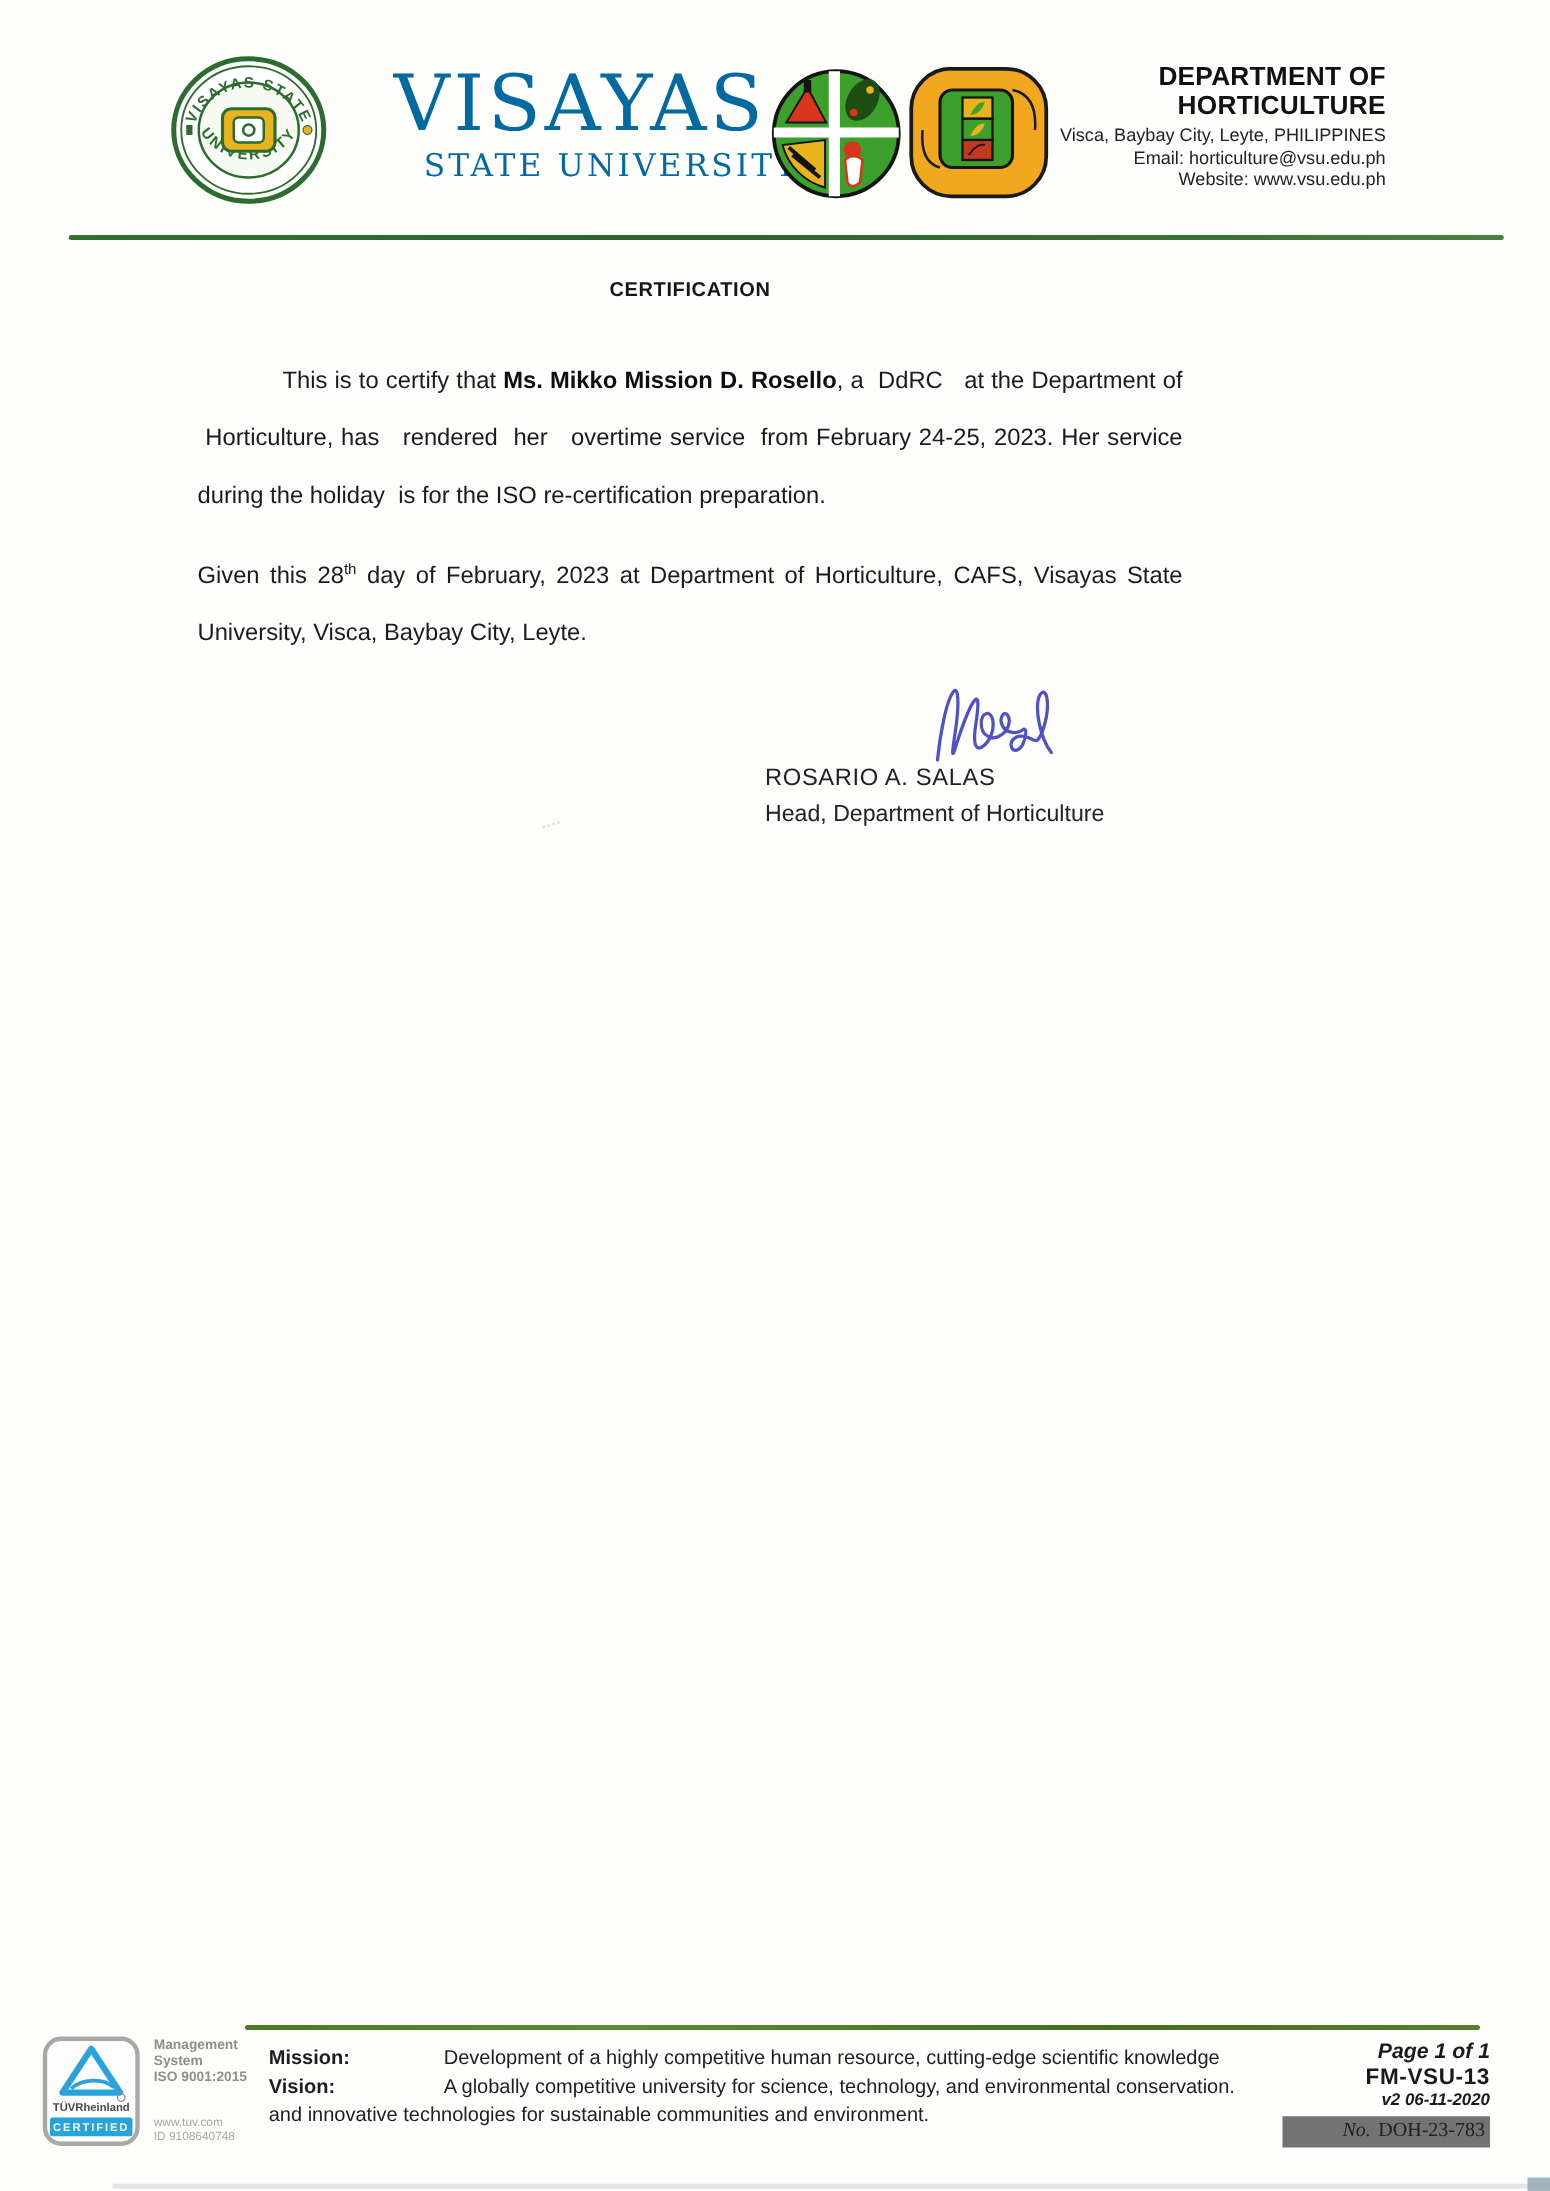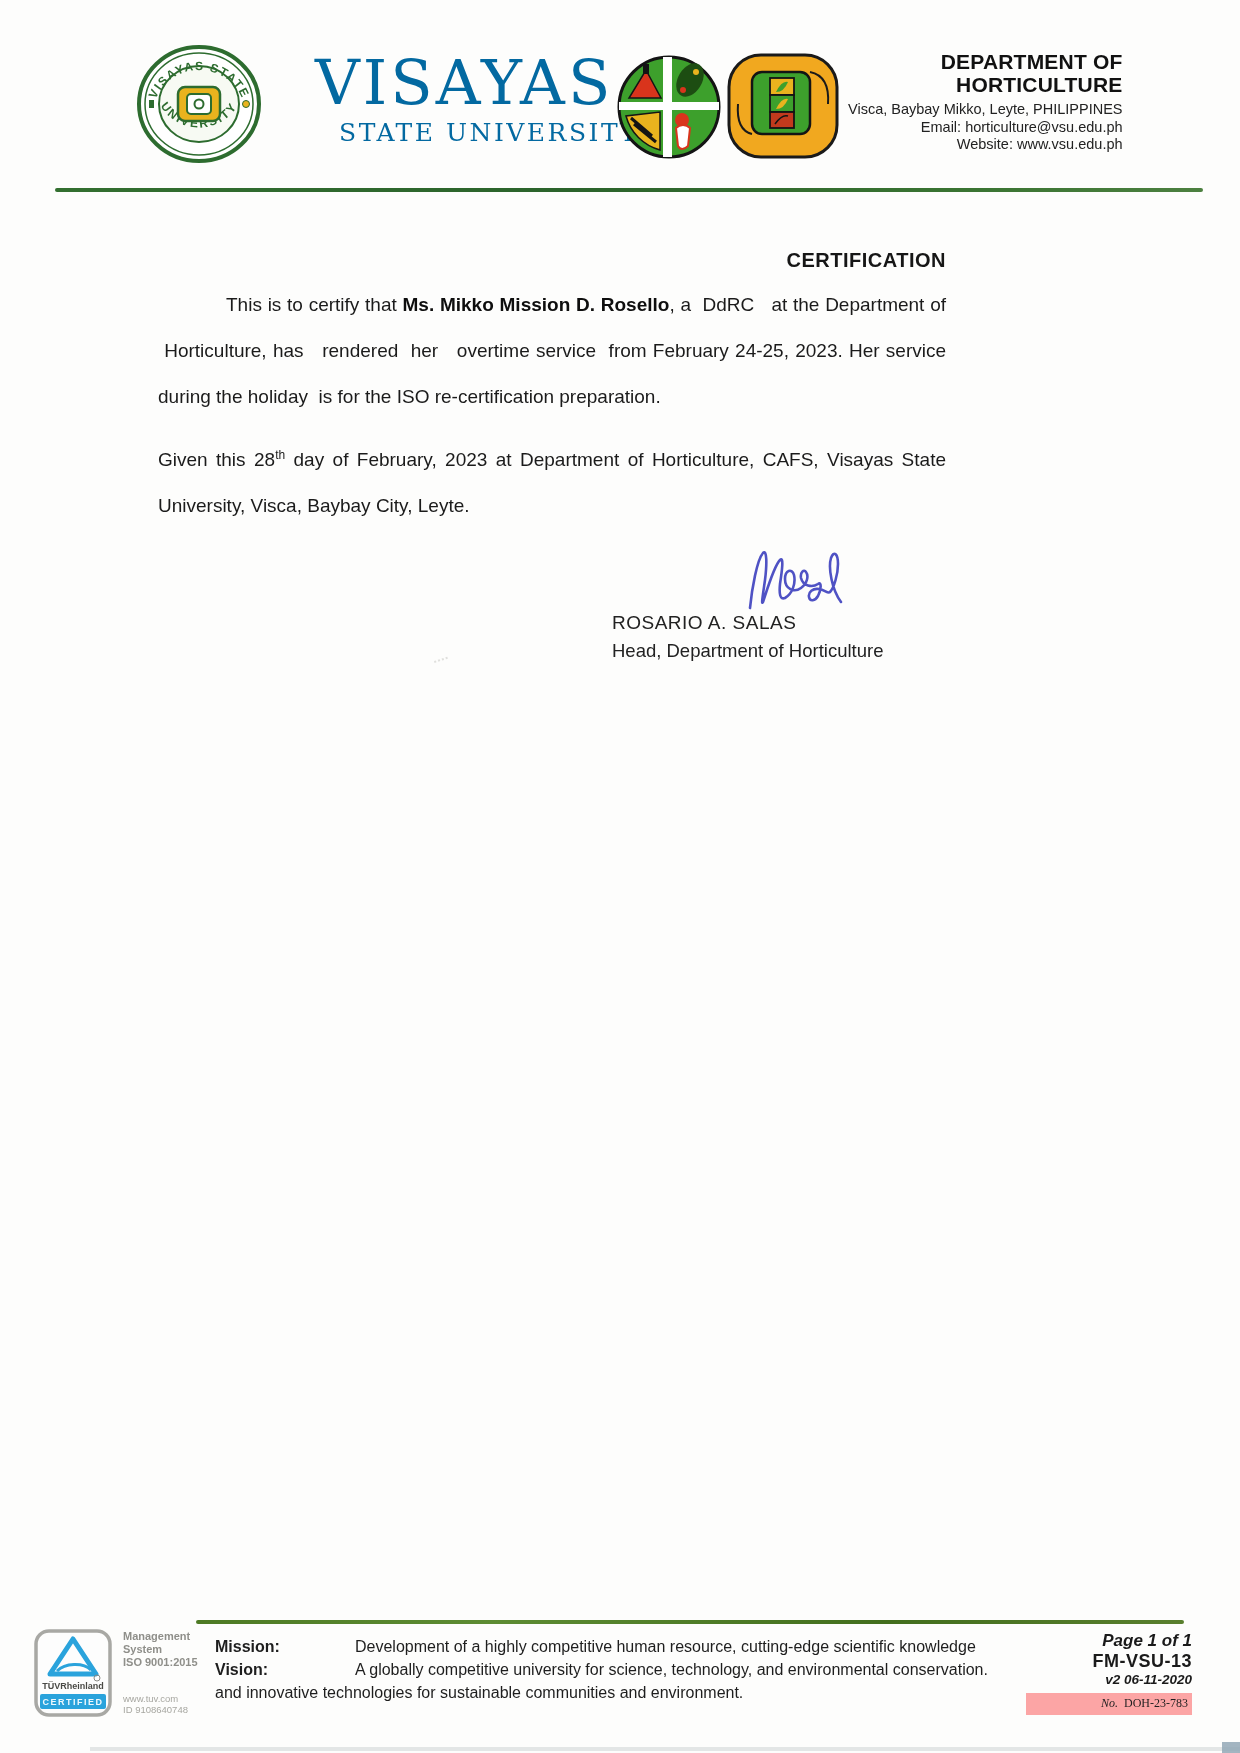--- a/index.html
+++ b/index.html
@@ -15,22 +15,22 @@
   .wordmark .sub{font-family:"DejaVu Serif",serif;font-size:25px;letter-spacing:2.5px;margin:2px 0 0 24px;}
   .cafs-logo{position:absolute;left:616px;top:54px;}
   .hort-logo{position:absolute;left:726px;top:52px;}
   .dept{position:absolute;left:848px;top:50px;line-height:23px;text-align:right;}
   .dept .b{font-weight:700;font-size:21px;letter-spacing:.2px;color:#111;}
   .dept .s{font-size:14.5px;line-height:17.5px;color:#222;}
   .dept .s.first{margin-top:5px;}
   .head-rule{position:absolute;left:55px;top:188px;width:1148px;height:4px;
     background:linear-gradient(90deg,#336f30,#2b632b 45%,#3a7432 80%,#4c8040);border-radius:2px;}
   
-  .doc-title{position:absolute;left:158px;top:224px;width:788px;text-align:right;
-    font-size:20px;font-weight:700;letter-spacing:.5px;color:#161616;margin-top:25px;}
+  .doc-title{position:absolute;left:158px;top:224px;width:788px;text-align:center;
+    font-size:16px;font-weight:700;letter-spacing:.5px;color:#161616;}
   .doc-body{position:absolute;left:158px;top:282px;width:788px;font-size:19px;line-height:46px;
     text-align:justify;color:#1b1b1b;}
   .doc-body p{margin:0;}
   .doc-body p.p1{text-indent:68px;}
   .doc-body p.p2{margin-top:12px;}
   .doc-body b{color:#0e0e0e;}
   sup{font-size:12px;}
   .pencil-mark{position:absolute;left:433px;top:653px;width:14px;height:8px;opacity:.25;
     border-bottom:2px dotted #8b8b84;transform:rotate(-18deg);}
   
@@ -46,22 +46,22 @@
   .tuv-side .gap{height:24px;}
   .foot-rule{position:absolute;left:196px;top:1620px;width:988px;height:4px;
     background:linear-gradient(90deg,#4d7a24,#5d8c33 30%,#426e1d 70%,#597f2e);border-radius:2px;}
   .vm{position:absolute;left:215px;top:1635px;width:830px;font-size:16px;line-height:23px;color:#1e1e1e;}
   .vm .row{white-space:nowrap;}
   .vm .lbl{display:inline-block;width:140px;font-weight:700;}
   .meta{position:absolute;left:1026px;top:1630px;width:166px;text-align:right;color:#1a1a1a;}
   .meta .pg{font-size:17px;font-weight:700;font-style:italic;line-height:21px;}
   .meta .code{font-size:18px;font-weight:700;letter-spacing:.5px;line-height:21px;}
   .meta .ver{font-size:13.5px;font-weight:700;font-style:italic;line-height:16px;}
-  .meta .no-badge{margin-top:5px;background:#fca5a5;padding:3px 4px 4px 4px;
-    font-family:"Liberation Serif",serif;font-size:12px;color:#1f1f1f;}
+  .meta .no-badge{margin-top:5px;background:#737373;padding:3px 4px 4px 4px;
+    font-family:"Liberation Serif",serif;font-size:16px;color:#1f1f1f;}
   .meta .no-badge .no-lbl{font-style:italic;margin-right:6px;}
   
   .scan-strip{position:absolute;left:90px;top:1747px;width:1150px;height:4px;background:#d9dddf;opacity:.75;}
   .scan-corner{position:absolute;left:1222px;top:1742px;width:18px;height:11px;background:#93a8b6;opacity:.85;}
 </style>
 </head>
 <body>
 
 <div class="page">
 
@@ -115,21 +115,21 @@
     <path d="M50,40 Q56,28 62,30 Q58,40 50,40 Z" fill="#3da02c"></path>
     <rect x="44" y="43" width="24" height="17" fill="#3da02c" stroke="#141414" stroke-width="1.8"></rect>
     <path d="M50,57 Q56,45 62,47 Q58,57 50,57 Z" fill="#e9b31e"></path>
     <rect x="44" y="60" width="24" height="16" fill="#c23a1d" stroke="#141414" stroke-width="1.8"></rect>
     <path d="M49,72 Q56,62 62,64" fill="none" stroke="#141414" stroke-width="1.5"></path>
   </svg>
 
   <div class="dept">
     <div class="b">DEPARTMENT OF</div>
     <div class="b">HORTICULTURE</div>
-    <div class="s first">Visca, Baybay Mikko, Leyte, PHILIPPINES</div>
+    <div class="s first">Visca, Baybay City, Leyte, PHILIPPINES</div>
     <div class="s">Email: horticulture@vsu.edu.ph</div>
     <div class="s">Website: www.vsu.edu.ph</div>
   </div>
 
   <div class="head-rule"></div>
 
   <div class="doc-title">CERTIFICATION</div>
 
   <div class="doc-body">
     <p class="p1"><span>This is to certify that </span><b>Ms. Mikko Mission D. Rosello</b><span>, a &nbsp;DdRC &nbsp;&nbsp;at the Department of &nbsp;Horticulture, has &nbsp;&nbsp;rendered &nbsp;her &nbsp;&nbsp;overtime service &nbsp;from February 24-25, 2023. Her service during the holiday &nbsp;is for the ISO re-certification preparation.</span></p>

